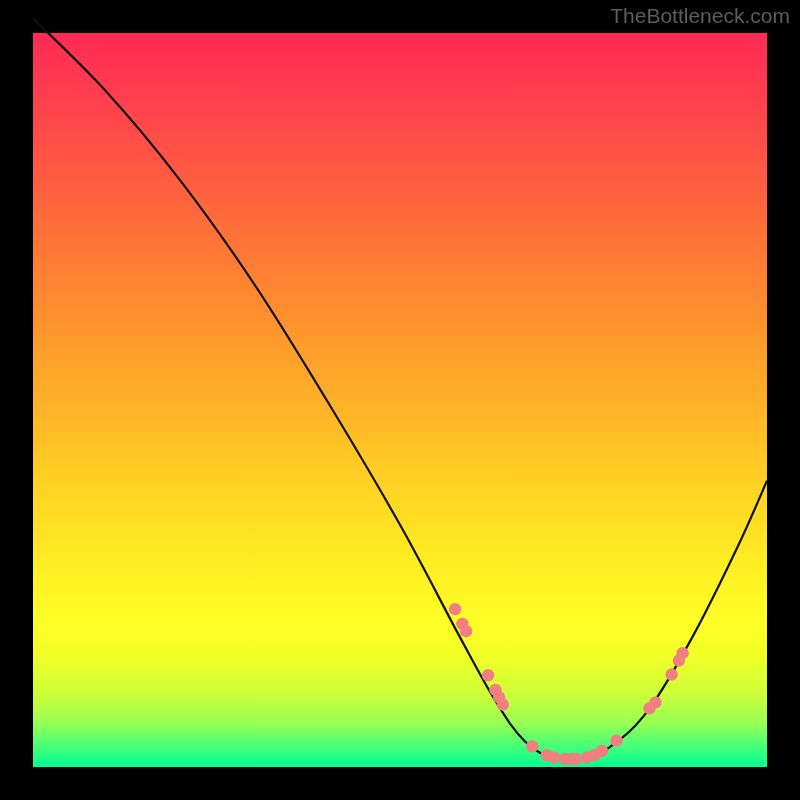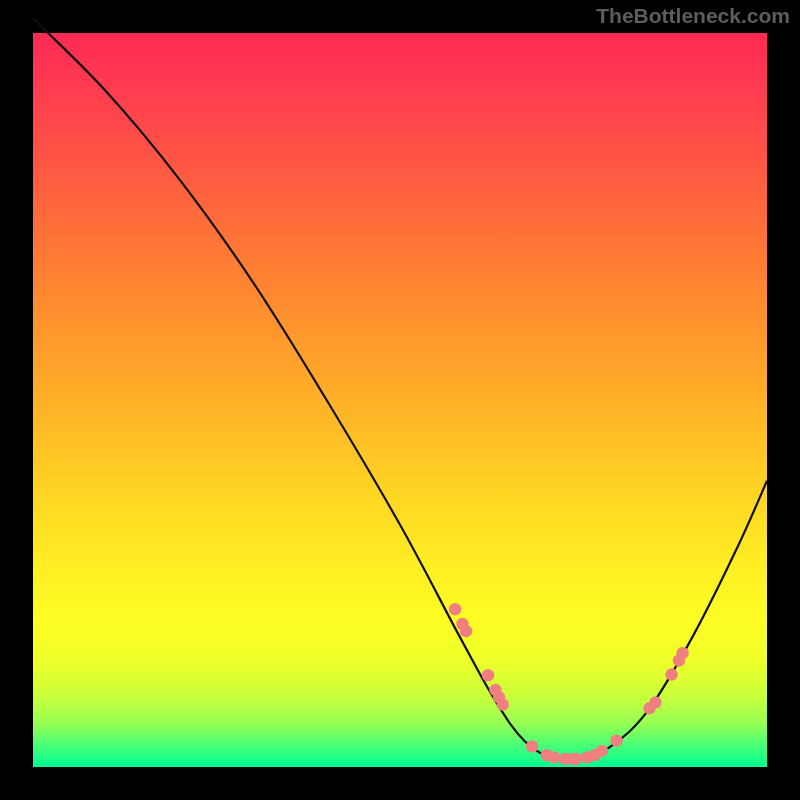--- a/index.html
+++ b/index.html
@@ -11,21 +11,21 @@
     position: relative;
     overflow: hidden;
     font-family: Arial, Helvetica, sans-serif;
   }
   .watermark {
     position: absolute;
     top: 4px;
     right: 10px;
     color: #5d5d5d;
     font-size: 21px;
-    font-weight: 700;
+    font-weight: 400;
     z-index: 10;
   }
   .plot {
     position: absolute;
     left: 33px;
     top: 33px;
     width: 734px;
     height: 734px;
     background: linear-gradient(to bottom,
       #ff2a55 0%,

